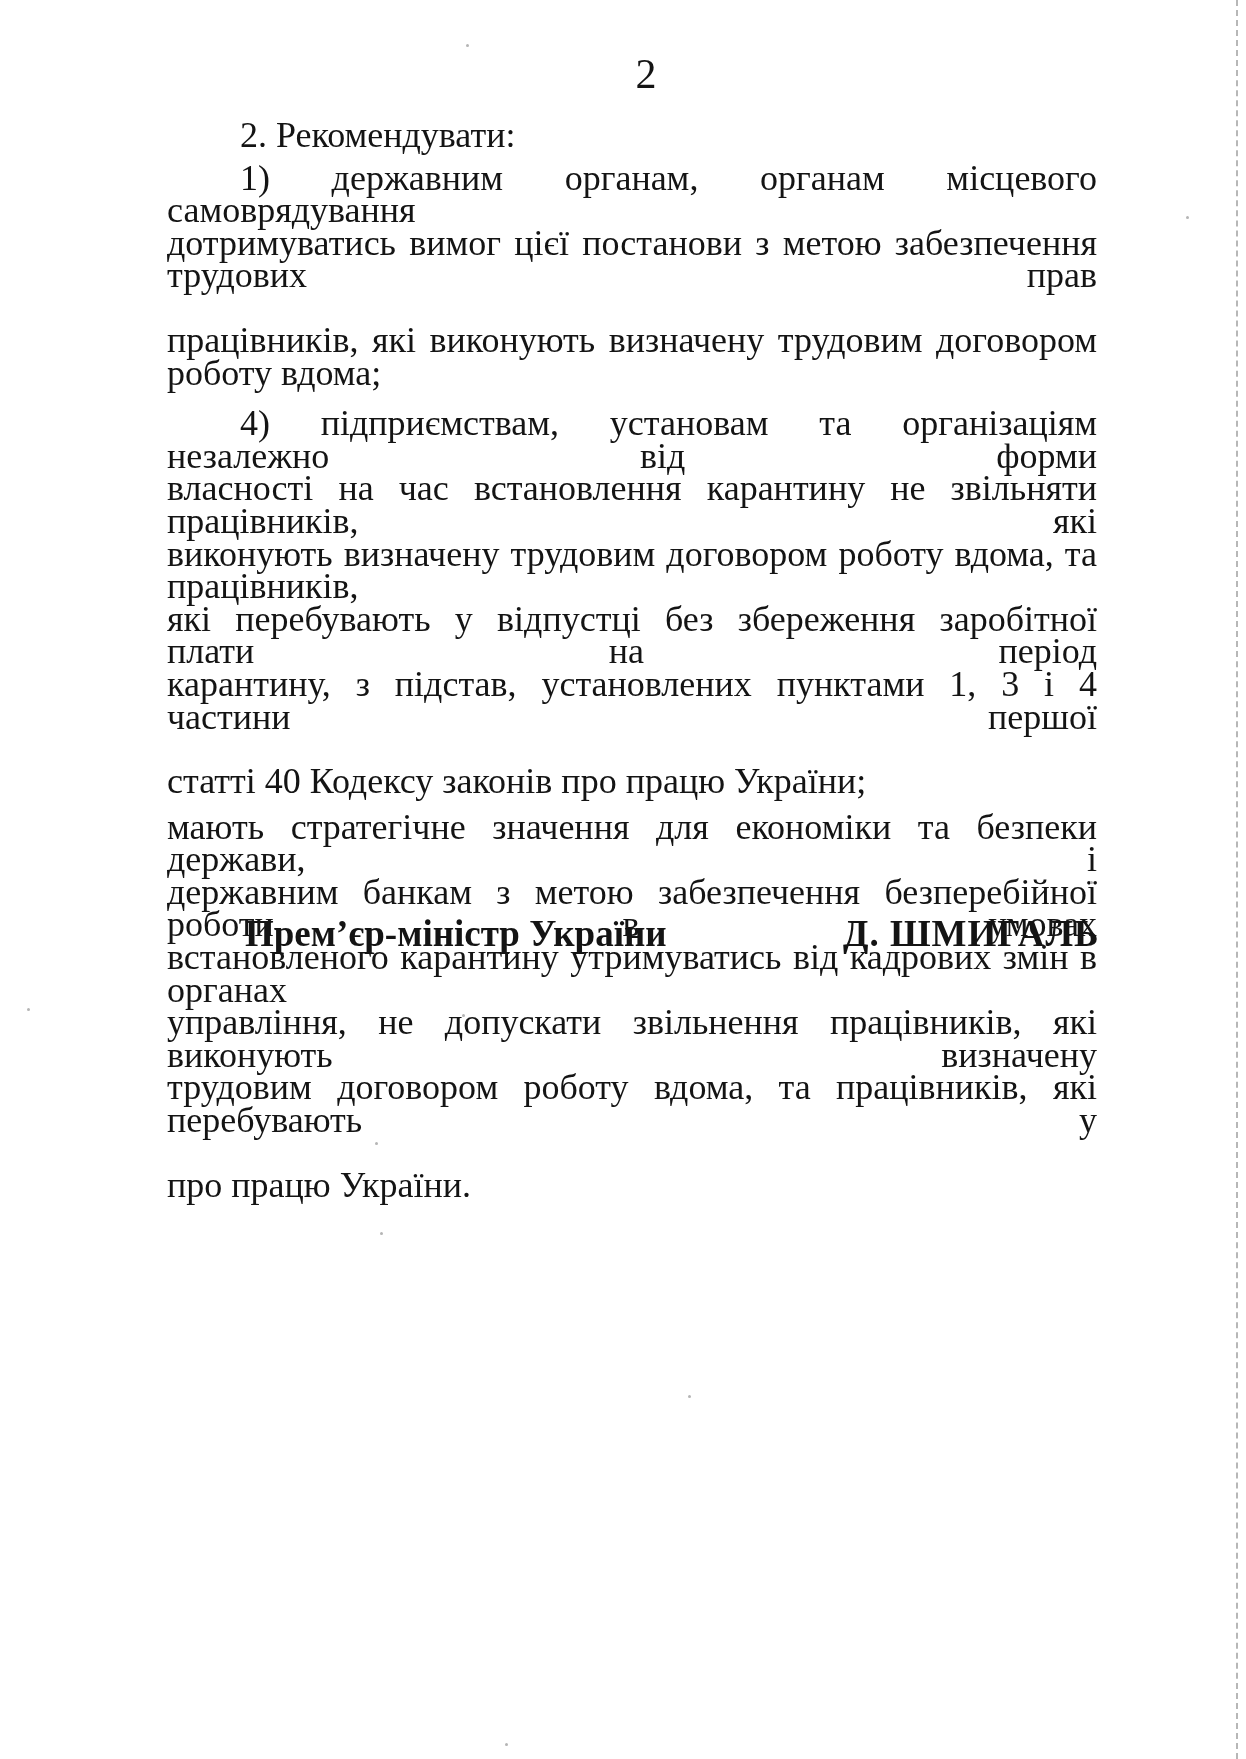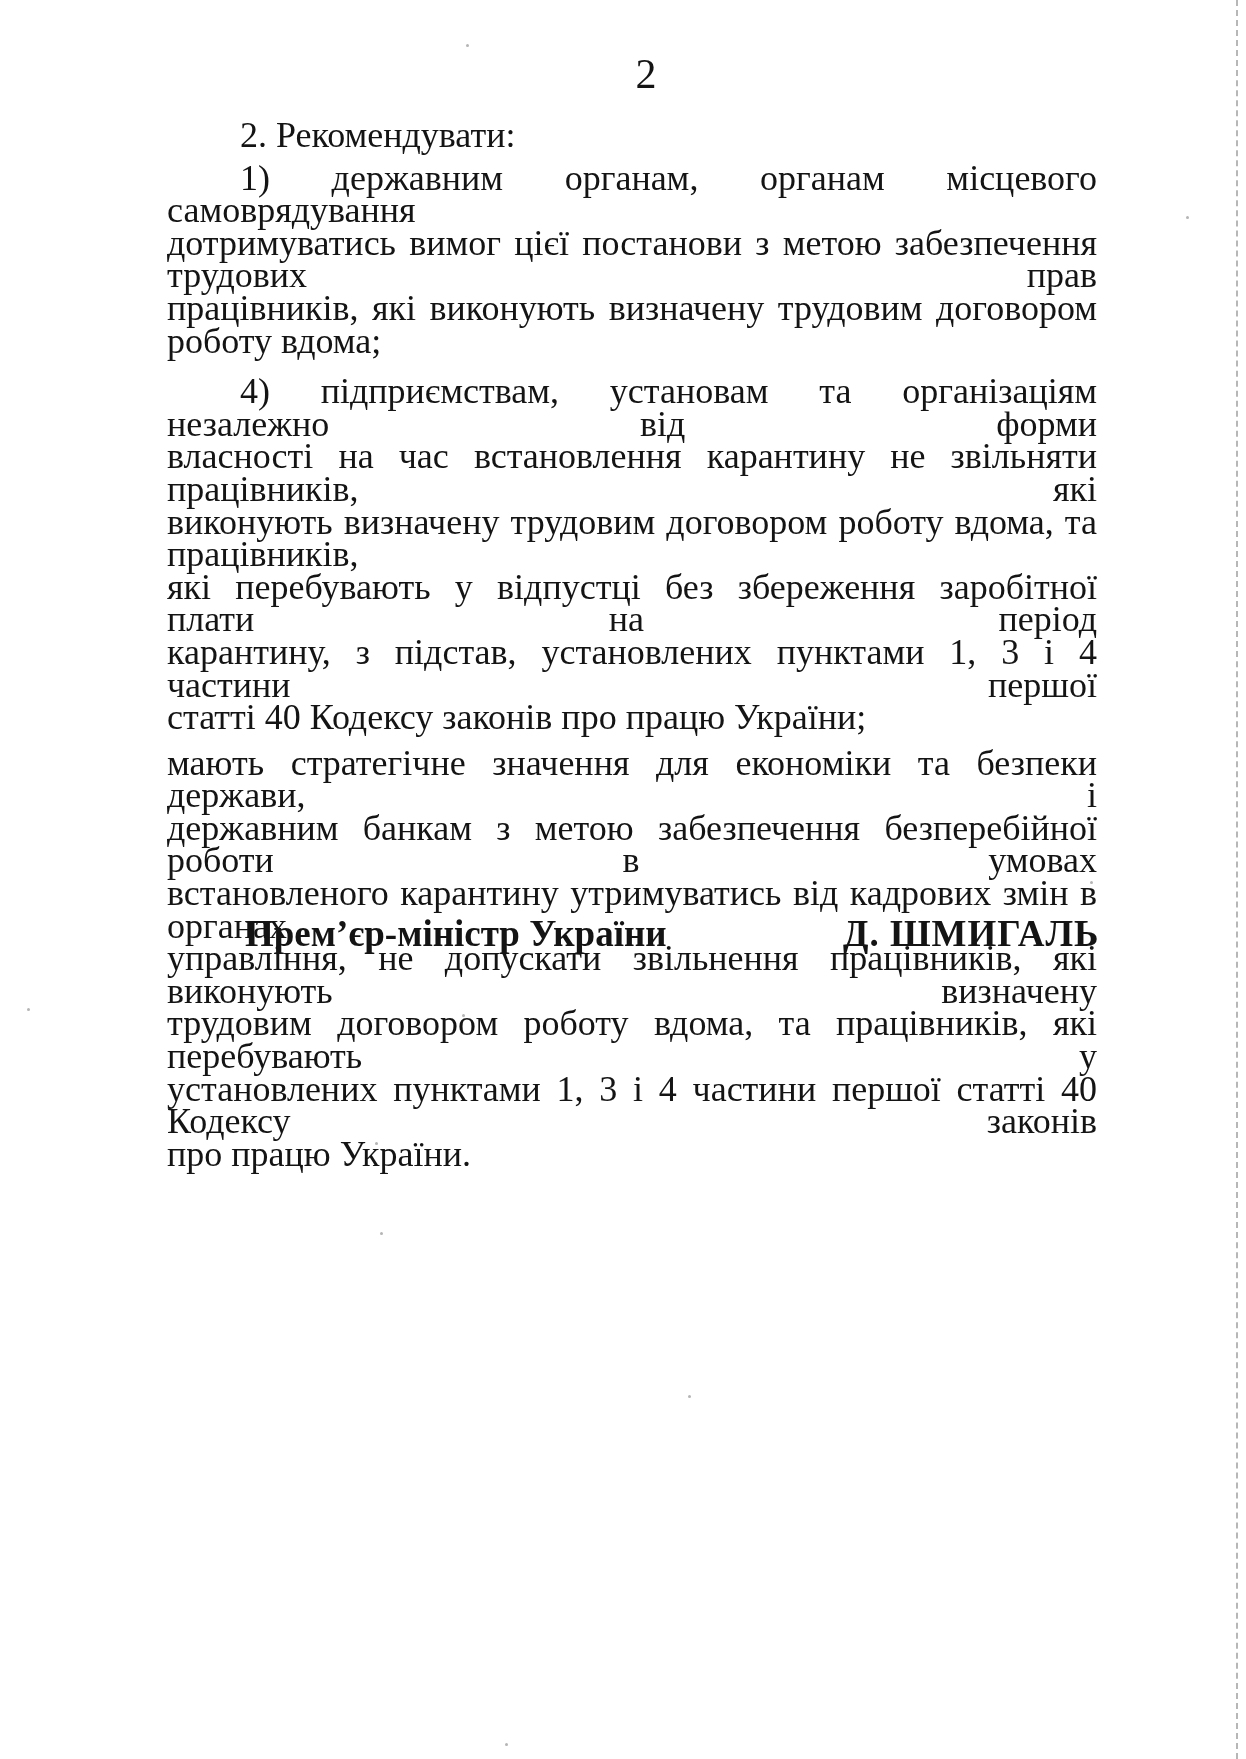--- a/index.html
+++ b/index.html
@@ -43,21 +43,21 @@
   .para { margin: 0; }
   .para-1 { margin-top: 10px; }
   .para-2 { margin-top: 18px; }
   .para-3 { margin-top: 13px; }
   .line {
     text-align: justify;
     text-align-last: justify;
     text-justify: inter-word;
   }
   .line.first { text-indent: 73px; }
-  .line.last { text-align-last: left; }
+  .line.last { text-align-last: left; margin-top: 32px; }
   .signature {
     position: absolute;
     top: 916px;
     left: 167px;
     width: 930px;
     height: 42px;
     font-size: 37px;
     font-weight: bold;
     line-height: 36px;
   }
@@ -105,21 +105,20 @@
       <div class="line">карантину, з підстав, установлених пунктами 1, 3 і 4 частини першої</div>
       <div class="line last">статті 40 Кодексу законів про працю України;</div>
     </div>
 
     <div class="para para-3">
       <div class="line">мають стратегічне значення для економіки та безпеки держави, і</div>
       <div class="line">державним банкам з метою забезпечення безперебійної роботи в умовах</div>
       <div class="line">встановленого карантину утримуватись від кадрових змін в органах</div>
       <div class="line">управління, не допускати звільнення працівників, які виконують визначену</div>
       <div class="line">трудовим договором роботу вдома, та працівників, які перебувають у</div>
-      <div class="line">установлених пунктами 1, 3 і 4 частини першої статті 40 Кодексу законів</div>
       <div class="line last">про працю України.</div>
     </div>
 
   </div>
 
   <div class="signature">
     <span class="sig-title">Прем’єр-міністр України</span>
     <span class="sig-name">Д. ШМИГАЛЬ</span>
   </div>
 

